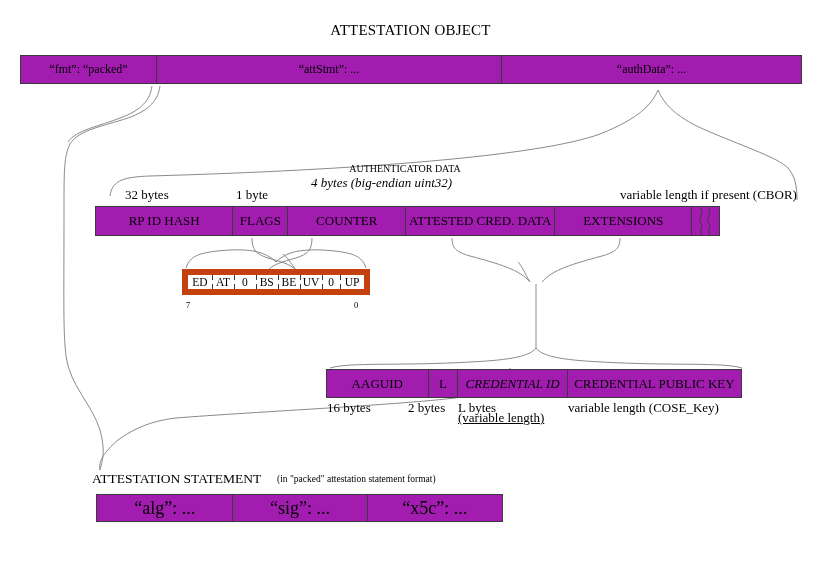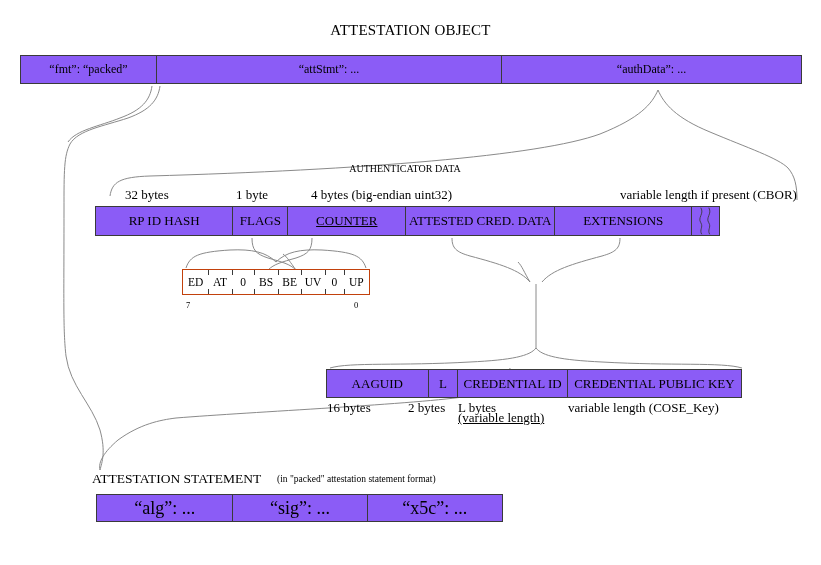--- a/index.html
+++ b/index.html
@@ -45,21 +45,21 @@
     font-size: 9.5px;
     white-space: nowrap;
   }
 
   
   .row {
     position: absolute;
     display: flex;
     box-sizing: border-box;
     border: 1px solid #3a3a3a;
-    background: #8b5cf6;
+    background: #a21caf;
   }
   .cell {
     box-sizing: border-box;
     display: flex;
     align-items: center;
     justify-content: center;
     border-right: 1px solid #3a3a3a;
     font-size: 12.5px;
     white-space: nowrap;
     overflow: hidden;
@@ -77,21 +77,21 @@
     font-size: 13px;
     text-align: left;
     white-space: nowrap;
     line-height: 1.15;
   }
 
   
   .bitbox {
     position: absolute;
     box-sizing: border-box;
-    border: 1px solid #c2410c;
+    border: 6px solid #c2410c;
     display: flex;
     background: #ffffff;
     justify-content: flex-end;
   }
   .bitcell {
     box-sizing: border-box;
     position: relative;
     display: flex;
     align-items: center;
     justify-content: center;
@@ -151,27 +151,27 @@
   <div class="row row-object" style="left:20px; top:55px; width:782px; height:29px;">
     <div class="cell" style="width:136px;">“fmt”: “packed”</div>
     <div class="cell" style="width:345px;">“attStmt”: ...</div>
     <div class="cell" style="width:299px;">“authData”: ...</div>
   </div>
 
   <div class="abs section-title" style="left:255px; top:163px; width:300px;">AUTHENTICATOR DATA</div>
 
   <div class="anno" style="left:125px; top:188px; width:100px;">32 bytes</div>
   <div class="anno" style="left:236px; top:188px; width:90px;">1 byte</div>
-  <div class="anno" style="left:311px; top:188px; width:136px;">4 bytes (big-endian uint32)</div>
+  <div class="anno" style="left:311px; top:176px; width:136px;font-style:italic;">4 bytes (big-endian uint32)</div>
   <div class="anno" style="left:620px; top:188px; width:180px;">variable length if present (CBOR)</div>
 
   <div class="row row-authdata" style="left:95px; top:206px; width:625px; height:30px;">
     <div class="cell" style="width:155px;">RP ID HASH</div>
     <div class="cell" style="width:62px;">FLAGS</div>
-    <div class="cell" style="width:133px;text-decoration:underline;">COUNTER</div>
+    <div class="cell" style="width:133px;">COUNTER</div>
     <div class="cell" style="width:168px;">ATTESTED CRED. DATA</div>
     <div class="cell" style="width:155px;">EXTENSIONS</div>
     <div class="cell" style="width:30px;">
       <svg width="30" height="28" viewBox="0 0 30 28" xmlns="http://www.w3.org/2000/svg">
         <path d="M10,-1 C 14,6 6,10 10,16 C 13,21 8,24 11,29" fill="none" stroke="#3a3a3a" stroke-width="1"></path>
         <path d="M19,-1 C 23,6 15,10 19,16 C 22,21 17,24 20,29" fill="none" stroke="#3a3a3a" stroke-width="1"></path>
       </svg>
     </div>
   </div>
 
@@ -184,21 +184,21 @@
     <div class="bitcell" style="width:25px;">UV</div>
     <div class="bitcell" style="width:20px;">0</div>
     <div class="bitcell" style="width:27px;">UP</div>
   </div>
   <div class="bitlabel" style="left:186px; top:300px;">7</div>
   <div class="bitlabel" style="left:354px; top:300px;">0</div>
 
   <div class="row row-cred" style="left:326px; top:369px; width:416px; height:29px;">
     <div class="cell" style="width:102px;">AAGUID</div>
     <div class="cell" style="width:30px;">L</div>
-    <div class="cell" style="width:110px;">CREDENTIAL ID</div>
+    <div class="cell" style="width:110px;font-style:italic;">CREDENTIAL ID</div>
     <div class="cell" style="width:174px;">CREDENTIAL PUBLIC KEY</div>
   </div>
 
   <div class="anno" style="left:327px; top:401px; width:100px;">16 bytes</div>
   <div class="anno" style="left:408px; top:401px; width:70px;">2 bytes</div>
   <div class="anno" style="left:458px; top:401px; width:110px;">L bytes</div>
   <div class="anno" style="left:458px; top:411px; width:110px;text-decoration:underline;">(variable length)</div>
   <div class="anno" style="left:568px; top:401px; width:176px;">variable length (COSE_Key)</div>
 
   <div class="abs section-title-left" style="left:92px; top:471px;">ATTESTATION STATEMENT</div>

